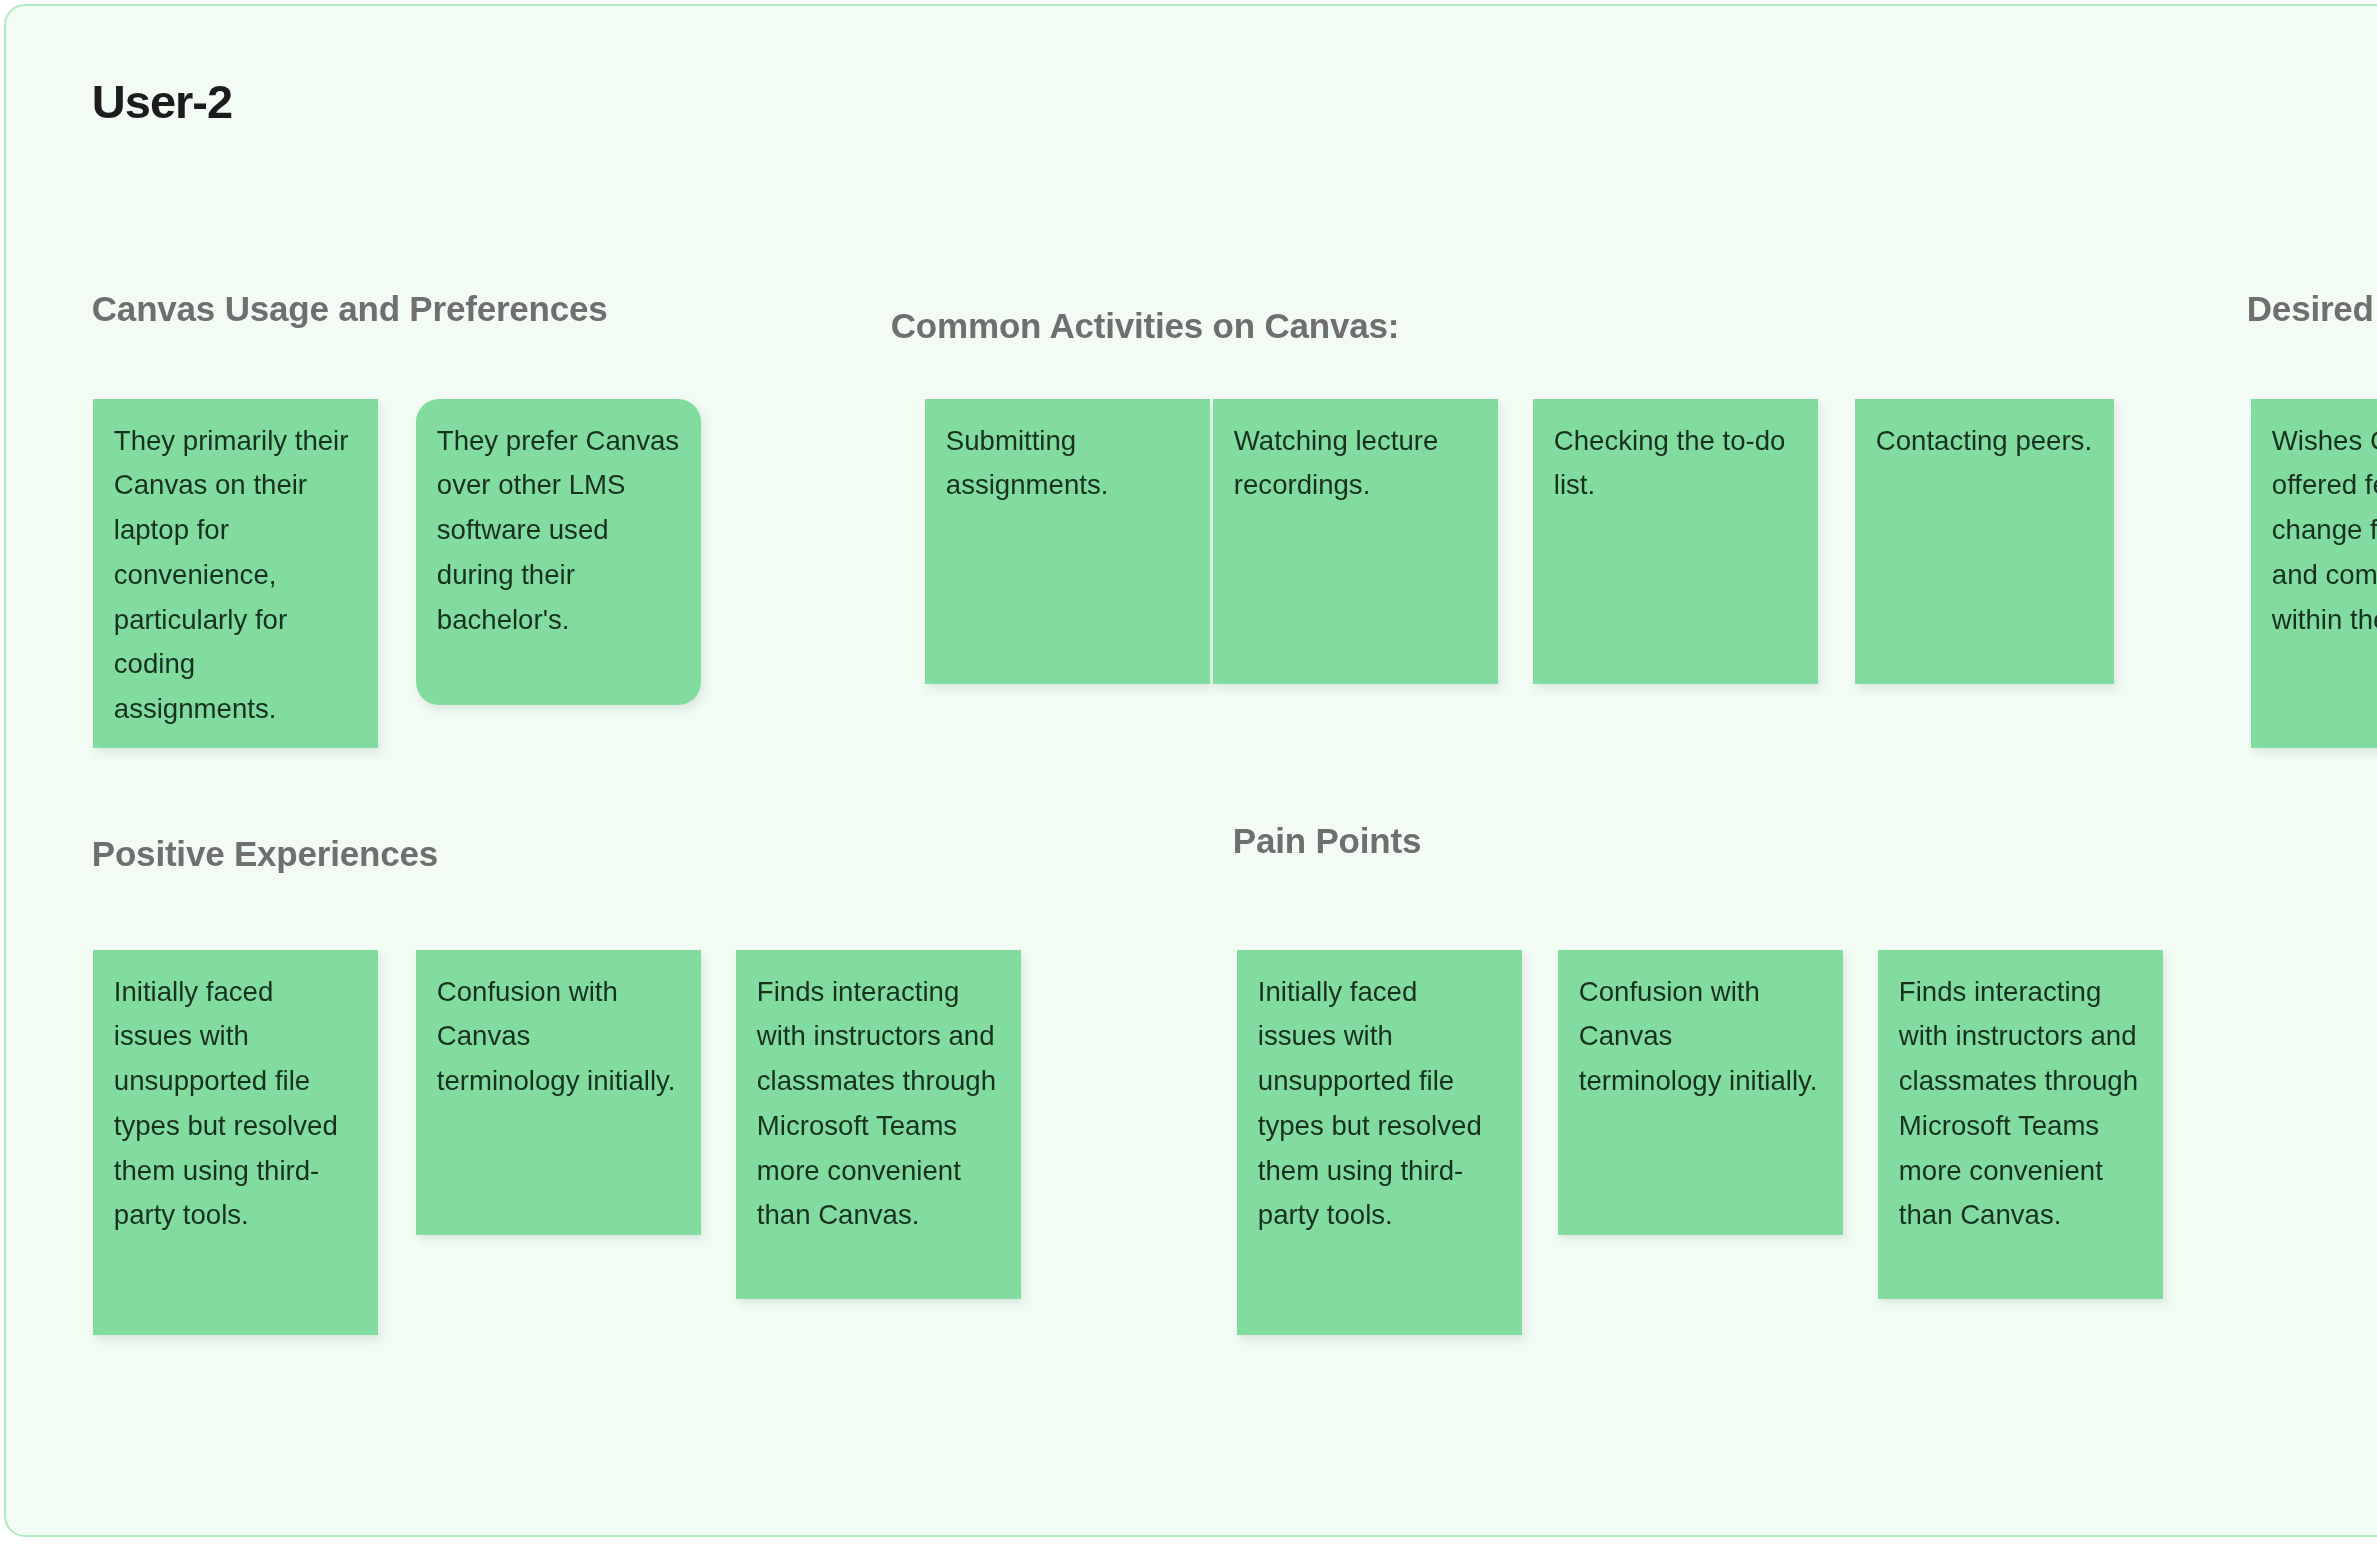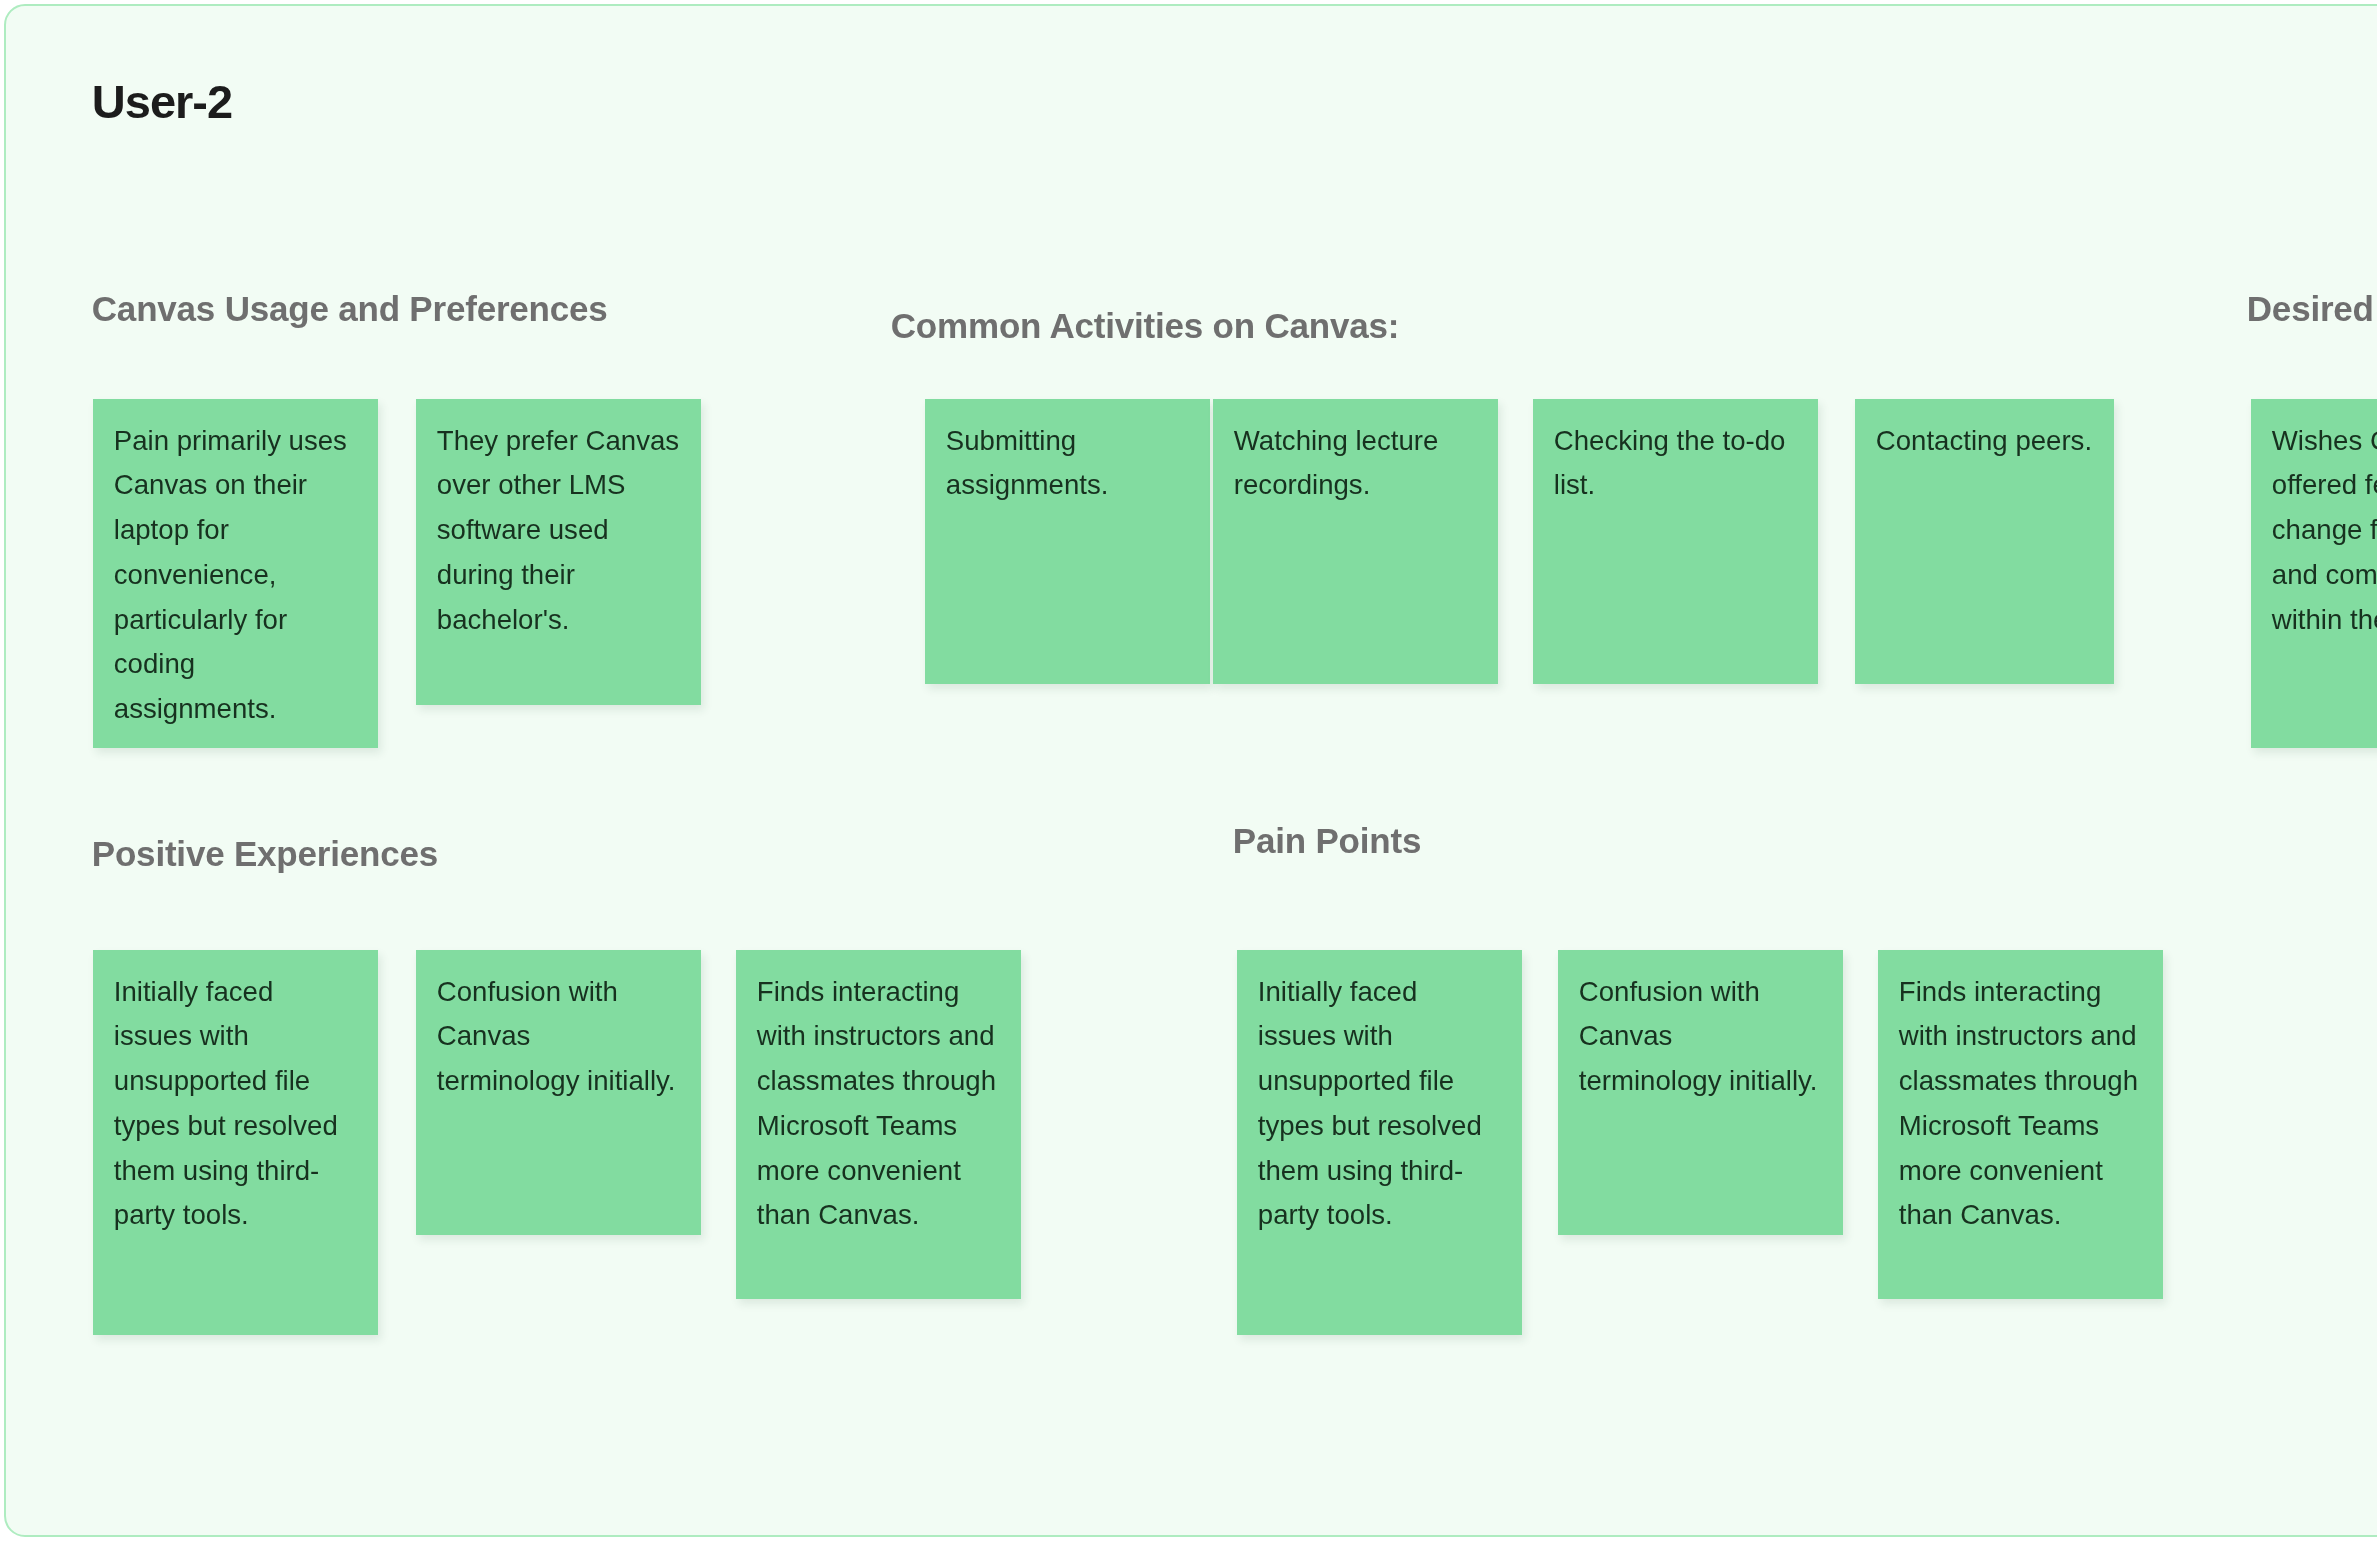--- a/index.html
+++ b/index.html
@@ -65,21 +65,21 @@
 
   
   #t-usage      { left: 86px;  top: 284px;  }
   #t-activities { left: 885px; top: 284px; margin-top: 17px;  }
   #t-desired    { left: 2241px; top: 284px;  }
   #t-positive   { left: 86px;  top: 829px; }
   #t-pain       { left: 1227px; top: 816px; }
 
   
   #n-usage-0 { left: 87px;  top: 393px; width: 285px; height: 349px; }
-  #n-usage-1 { left: 410px;  top: 393px; width: 285px; height: 306px; }
+  #n-usage-1 { left: 410px;  top: 393px; width: 285px; height: 306px; border-radius: 23px; }
 
   
   #n-act-0 { left: 919px; top: 393px; width: 285px; height: 285px; }
   #n-act-1 { left: 1207px; top: 393px; width: 285px; height: 285px; }
   #n-act-2 { left: 1527px; top: 393px; width: 285px; height: 285px; }
   #n-act-3 { left: 1849px; top: 393px; width: 259px; height: 285px; }
 
   
   #n-des-0 { left: 2245px; top: 393px; width: 285px; height: 349px; }
 
@@ -94,21 +94,21 @@
   #n-pain-2 { left: 1872px; top: 944px; width: 285px; height: 349px; }
 </style>
 </head>
 <body>
 
 <div class="board">
 
   <div class="page-title" id="page-title">User-2</div>
 
   <div class="section-title" id="t-usage">Canvas Usage and Preferences</div>
-  <div class="note" id="n-usage-0">Pain primarily uses Canvas on their laptop for convenience, particularly for coding assignments.</div>
+  <div class="note" id="n-usage-0">They primarily their Canvas on their laptop for convenience, particularly for coding assignments.</div>
   <div class="note" id="n-usage-1">They prefer Canvas over other LMS software used during their bachelor's.</div>
 
   <div class="section-title" id="t-activities">Common Activities on Canvas:</div>
   <div class="note" id="n-act-0">Submitting assignments.</div>
   <div class="note" id="n-act-1">Watching lecture recordings.</div>
   <div class="note" id="n-act-2">Checking the to-do list.</div>
   <div class="note" id="n-act-3">Contacting peers.</div>
 
   <div class="section-title" id="t-desired">Desired Features</div>
   <div class="note" id="n-des-0">Wishes Canvas offered features to change file types and compress files within the platform.</div>

